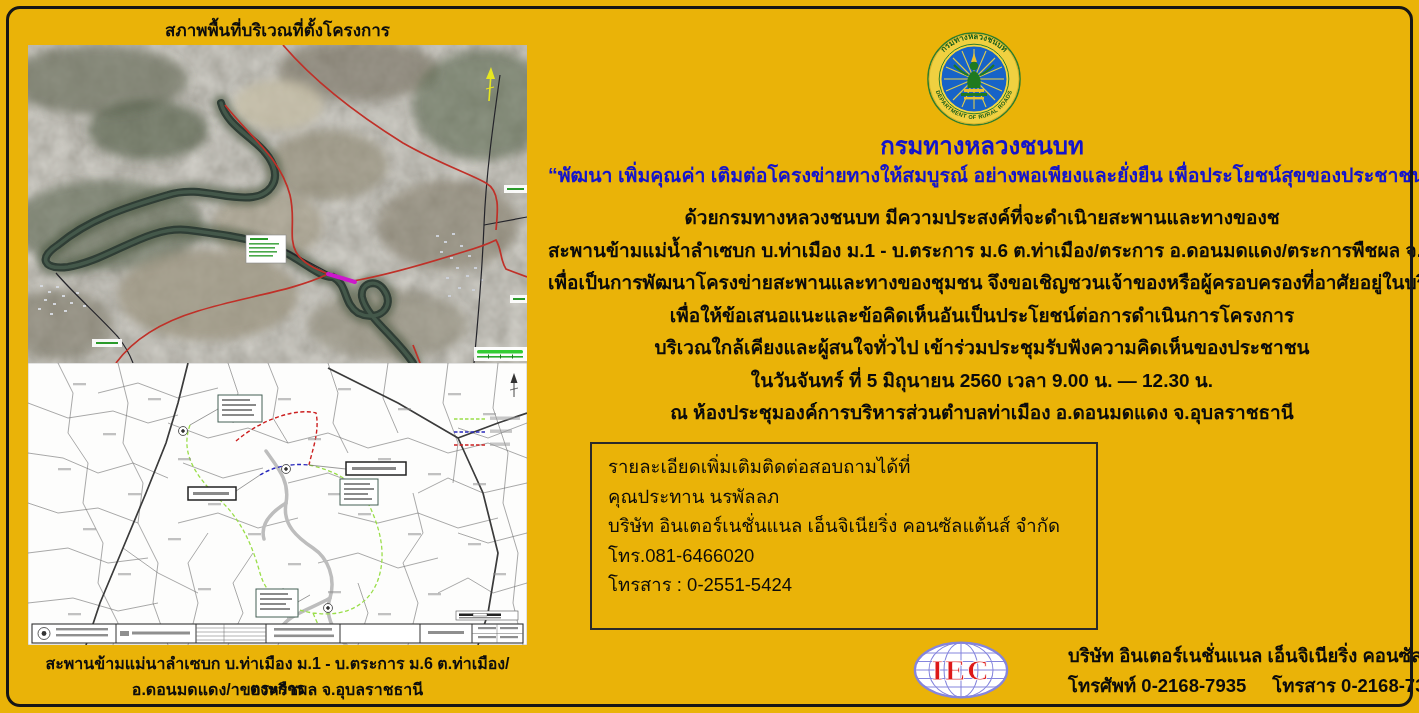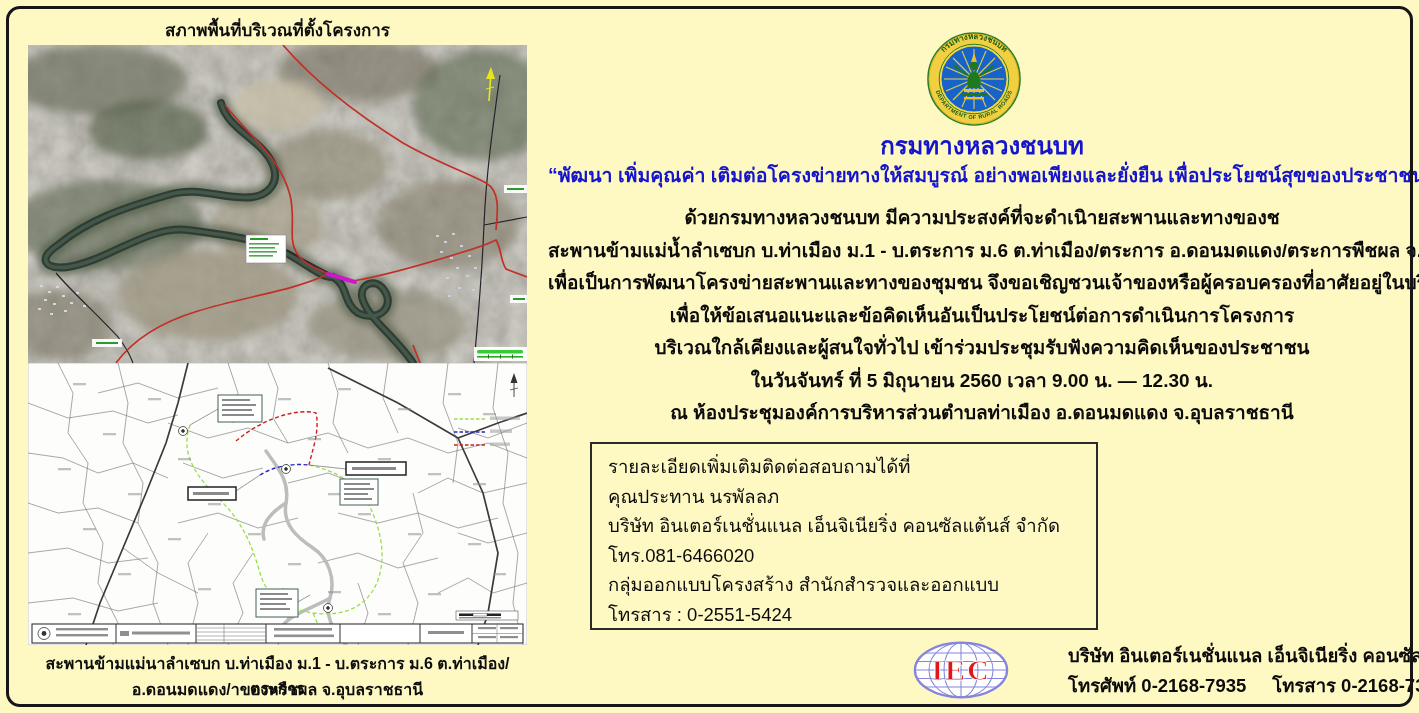--- a/index.html
+++ b/index.html
@@ -1,16 +1,16 @@
 <!DOCTYPE html>
 <html><head>
 <meta charset="utf-8">
 <style>
   html,body{margin:0;padding:0;background:#e8e8e8;}
-  .poster{position:relative;width:1419px;height:713px;background:#fef9c3;overflow:hidden;
+  .poster{position:relative;width:1419px;height:713px;background:#eab308;overflow:hidden;
           font-family:"Liberation Sans","DejaVu Sans",sans-serif;color:#111;}
   .frame{position:absolute;inset:6px;border:3px solid #161616;border-radius:14px;pointer-events:none;}
   .abs{position:absolute;}
   .cap{font-weight:bold;color:#0d0d0d;text-align:center;}
   .sat-caption{left:28px;top:16px;width:499px;font-size:17px;}
   .sat-wrap{left:28px;top:45px;width:499px;height:318px;}
   .map-wrap{left:28px;top:363px;width:499px;height:282px;}
   .map-cap1{left:28px;top:651px;width:499px;font-size:16px;}
   .map-cap2{left:28px;top:677px;width:499px;font-size:16px;}
   .emblem{left:922px;top:31px;width:104px;height:96px;}
@@ -398,21 +398,20 @@
     <div>เพื่อให้ข้อเสนอแนะและข้อคิดเห็นอันเป็นประโยชน์ต่อการดำเนินการโครงการ</div>
     <div>บริเวณใกล้เคียงและผู้สนใจทั่วไป เข้าร่วมประชุมรับฟังความคิดเห็นของประชาชน</div>
     <div>ในวันจันทร์ ที่ 5 มิถุนายน 2560 เวลา 9.00 น. — 12.30 น.</div>
     <div>ณ ห้องประชุมองค์การบริหารส่วนตำบลท่าเมือง อ.ดอนมดแดง จ.อุบลราชธานี</div>
   </div>
 
   <div class="abs contact">
     <div>รายละเอียดเพิ่มเติมติดต่อสอบถามได้ที่</div>
     <div>คุณประทาน นรพัลลภ</div>
     <div>บริษัท อินเตอร์เนชั่นแนล เอ็นจิเนียริ่ง คอนซัลแต้นส์ จำกัด โทร.081-6466020</div>
-    <div>กลุ่มออกแบบโครงสร้าง สำนักสำรวจและออกแบบ</div>
     <div>โทรสาร : 0-2551-5424</div>
   </div>
 
   <div class="abs iec">
     <svg width="104" height="64" viewBox="0 0 110 68">
       <defs>
           <clipPath id="globeclip">
             <ellipse cx="55" cy="34" rx="49" ry="29"></ellipse>
           </clipPath>
         </defs>

